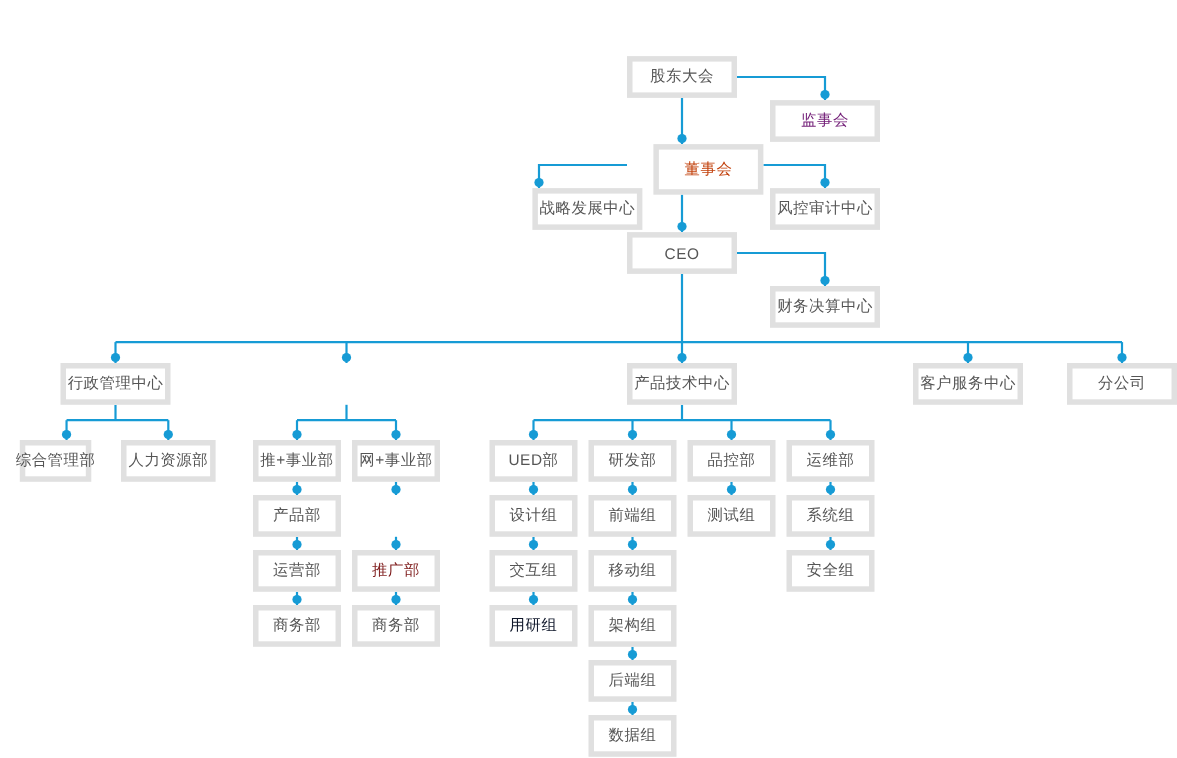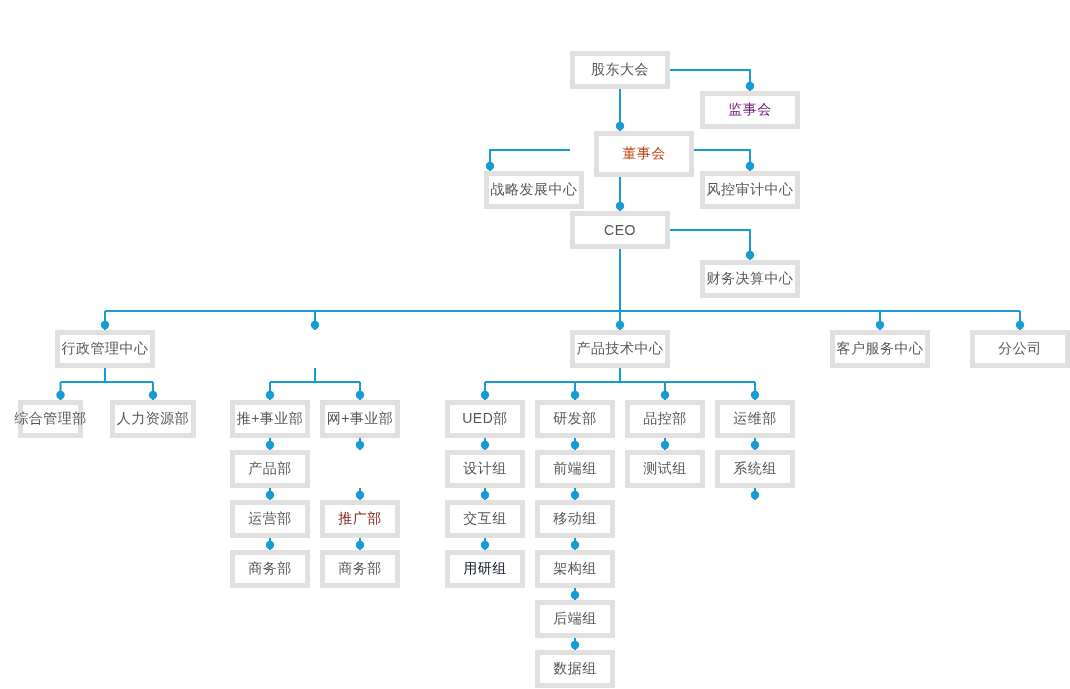--- a/index.html
+++ b/index.html
@@ -155,14 +155,15 @@
       <div class="node" style="left: 445px; top: 450px; width: 80px; height: 38px; border-color: rgb(224, 224, 224); background: rgb(255, 255, 255); color: rgb(85, 85, 85);">设计组</div>
       <div class="node" style="left: 445px; top: 500px; width: 80px; height: 38px; border-color: rgb(224, 224, 224); background: rgb(255, 255, 255); color: rgb(85, 85, 85);">交互组</div>
       <div class="node" style="left: 445px; top: 550px; width: 80px; height: 38px; border-color: rgb(224, 224, 224); background: rgb(255, 255, 255); color: #0f172a;">用研组</div>
       <div class="node" style="left: 535px; top: 450px; width: 80px; height: 38px; border-color: rgb(224, 224, 224); background: rgb(255, 255, 255); color: rgb(85, 85, 85);">前端组</div>
       <div class="node" style="left: 535px; top: 500px; width: 80px; height: 38px; border-color: rgb(224, 224, 224); background: rgb(255, 255, 255); color: rgb(85, 85, 85);">移动组</div>
       <div class="node" style="left: 535px; top: 550px; width: 80px; height: 38px; border-color: rgb(224, 224, 224); background: rgb(255, 255, 255); color: rgb(85, 85, 85);">架构组</div>
       <div class="node" style="left: 535px; top: 600px; width: 80px; height: 38px; border-color: rgb(224, 224, 224); background: rgb(255, 255, 255); color: rgb(85, 85, 85);">后端组</div>
       <div class="node" style="left: 535px; top: 650px; width: 80px; height: 38px; border-color: rgb(224, 224, 224); background: rgb(255, 255, 255); color: rgb(85, 85, 85);">数据组</div>
       <div class="node" style="left: 625px; top: 450px; width: 80px; height: 38px; border-color: rgb(224, 224, 224); background: rgb(255, 255, 255); color: rgb(85, 85, 85);">测试组</div>
       <div class="node" style="left: 715px; top: 450px; width: 80px; height: 38px; border-color: rgb(224, 224, 224); background: rgb(255, 255, 255); color: rgb(85, 85, 85);">系统组</div>
+      <div class="node" style="left: 715px; top: 500px; width: 80px; height: 38px; border-color: rgb(224, 224, 224); background: rgb(255, 255, 255); color: rgb(85, 85, 85);">安全组</div>
     </div>
 </div>
 
 </body></html>

